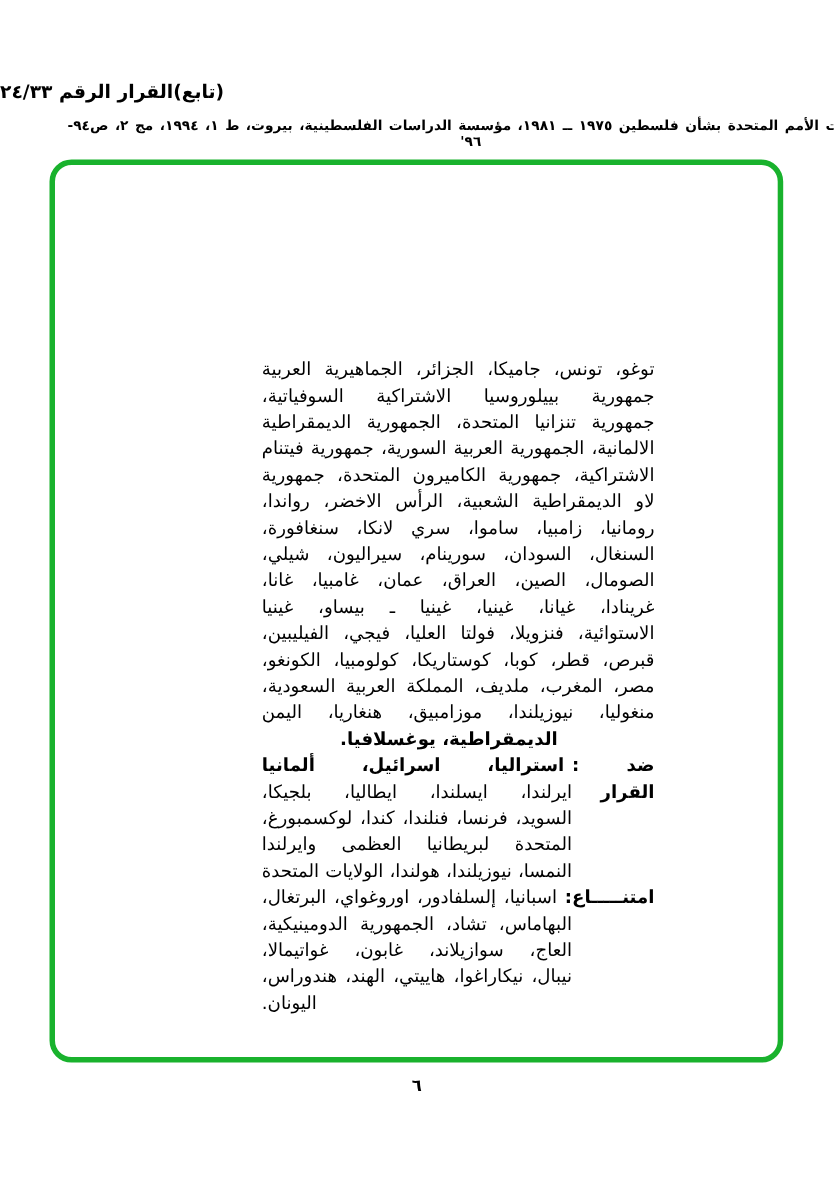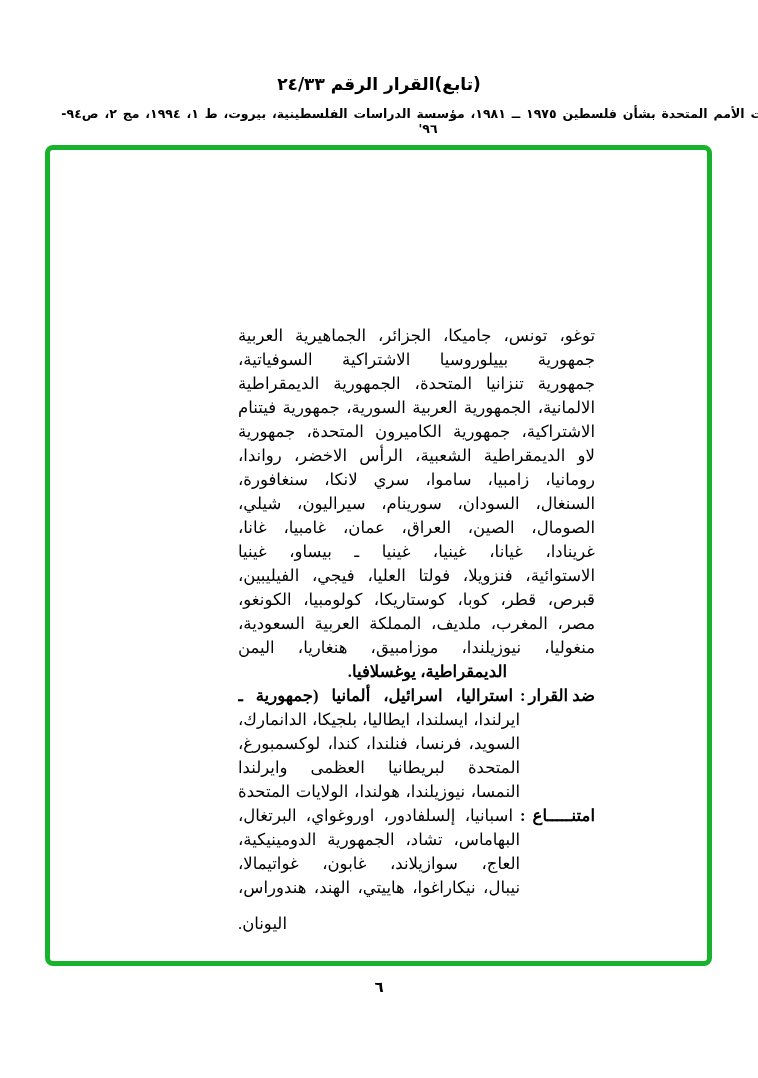--- a/index.html
+++ b/index.html
@@ -7,39 +7,38 @@
     position:relative;
     width:758px;height:1078px;
     background:#ffffff;
     font-family:"DejaVu Sans",sans-serif;
     color:#000;
     overflow:hidden;
   }
   
   #doc-title{
     position:absolute;top:74px;left:0;width:758px;
-    direction:rtl;text-align:center;
+    direction:rtl;text-align:left;
     font-size:17px;font-weight:bold;
     letter-spacing:0.2px;
   }
   #doc-source{
     position:absolute;top:106px;left:12px;width:758px;
     direction:rtl;text-align:center;
     font-size:12.5px;font-weight:bold;
     word-spacing:1.5px;
     padding-left:37px;
   }
   
   #green-frame{
     position:absolute;left:45px;top:145px;
     width:657px;height:811px;
     border:5px solid #19b22d;
-    border-radius:8px;
+    border-radius:20px;
     background:#ffffff;
-    font-family:Liberation Serif, serif;
   }
   
   #text-block{
     position:absolute;left:188px;top:174px;
     width:357px;
     direction:rtl;
     font-size:16.5px;
   }
   .ln{
     height:24px;line-height:24px;
@@ -52,21 +51,20 @@
   .ln.hang{margin-right:75px;text-align:justify;text-align-last:justify;white-space:normal;overflow:hidden;}
   .ln.right-indent{
     margin-right:88px;
     text-align:left;text-align-last:right;
     white-space:nowrap;
   }
   .ln.flush-left{
     margin-right:75px;
     text-align:left;text-align-last:left;
     white-space:nowrap;
-    margin-top:12px;
   }
   .ln.labeled{display:flex;white-space:normal;}
   .ln.labeled .lbl{
     flex:0 0 75px;
     display:flex;justify-content:space-between;
     font-weight:bold;
   }
   .ln.labeled .ltext{
     flex:1;
     padding-right:7px;

